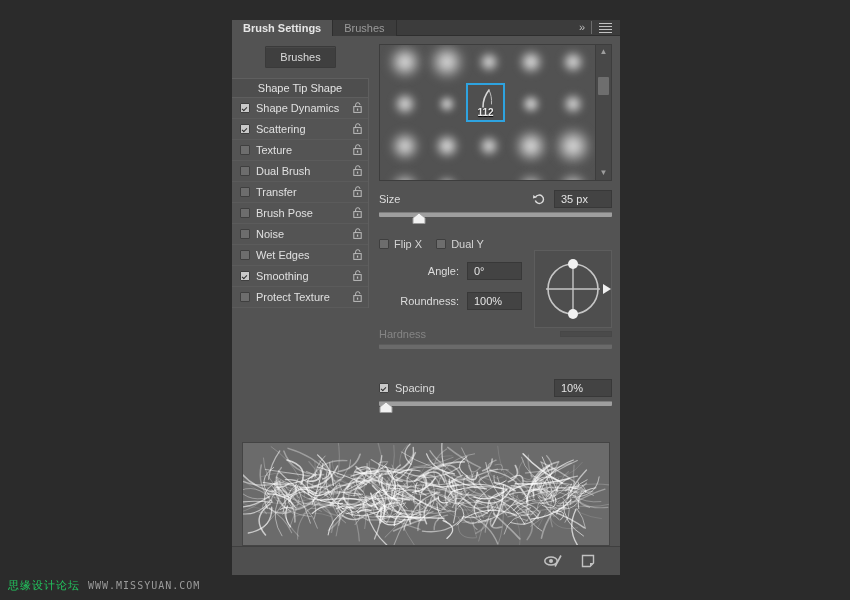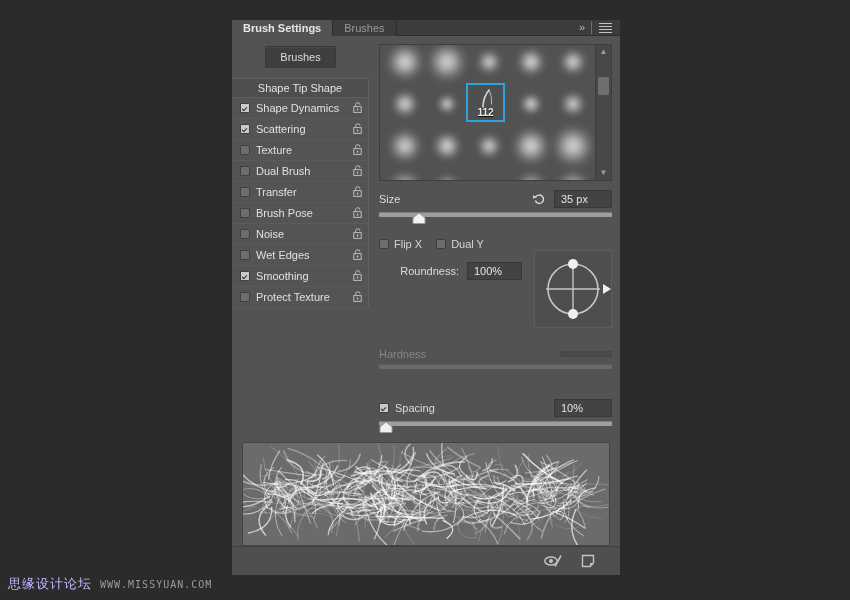--- a/index.html
+++ b/index.html
@@ -222,21 +222,21 @@
   .footicon{cursor:pointer;opacity:.9;display:flex;align-items:center;}
 
   
   #wm{
     position:absolute;left:8px;bottom:7px;
     display:flex;align-items:center;gap:8px;
     color:#9b9b9b;
     font-size:11px;
     letter-spacing:1px;
   }
-  #wm .cn{font-size:13px;color:#c4b5fd;}
+  #wm .cn{font-size:11px;color:#22c55e;}
   #wm .en{font-size:10px;color:#9b9b9b;font-family:"DejaVu Sans Mono",monospace;}
 </style>
 </head>
 <body>
 
 <div id="panel">
 
   <div class="tabbar">
     <div class="tab active">
       <span>Brush Settings</span>
@@ -463,37 +463,41 @@
         </span>
         <span class="flipitem">
           <span class="cb"></span>
           <span>Dual Y</span>
         </span>
       </div>
 
       <div class="lowerarea">
         <div class="lowerleft">
           <div class="inline">
+            <span class="ctllabel">Angle:</span>
+            <span class="field" style="width:55px;">0°</span>
+          </div>
+          <div class="inline">
             <span class="ctllabel">Roundness:</span>
             <span class="field" style="width:55px;">100%</span>
           </div>
         </div>
         <div class="anglebox">
           <svg width="76" height="76" viewBox="0 0 76 76">
             <circle cx="38" cy="38" r="25" fill="none" stroke="#c6c6c6" stroke-width="1.6"></circle>
             <line x1="11" y1="38" x2="65" y2="38" stroke="#c6c6c6" stroke-width="1.4"></line>
             <line x1="38" y1="11" x2="38" y2="65" stroke="#c6c6c6" stroke-width="1.4"></line>
             <circle cx="38" cy="13" r="5" fill="#f0f0f0"></circle>
             <circle cx="38" cy="63" r="5" fill="#f0f0f0"></circle>
             <path d="M68 33 L76 38 L68 43 Z" fill="#f0f0f0"></path>
           </svg>
         </div>
       </div>
 
-      <div class="ctlrow" style="margin-top:20px;">
+      <div class="ctlrow" style="margin-top:0;">
         <span class="ctllabel dis">Hardness</span>
         <span class="spacer"></span>
         <span class="field dis" style="width:52px;"></span>
       </div>
       <div class="slider">
         <div class="strackbar dis"></div>
       </div>
 
       <div class="ctlrow" style="margin-top:22px;">
         <span class="cb on" style="margin-right:6px;"></span>

